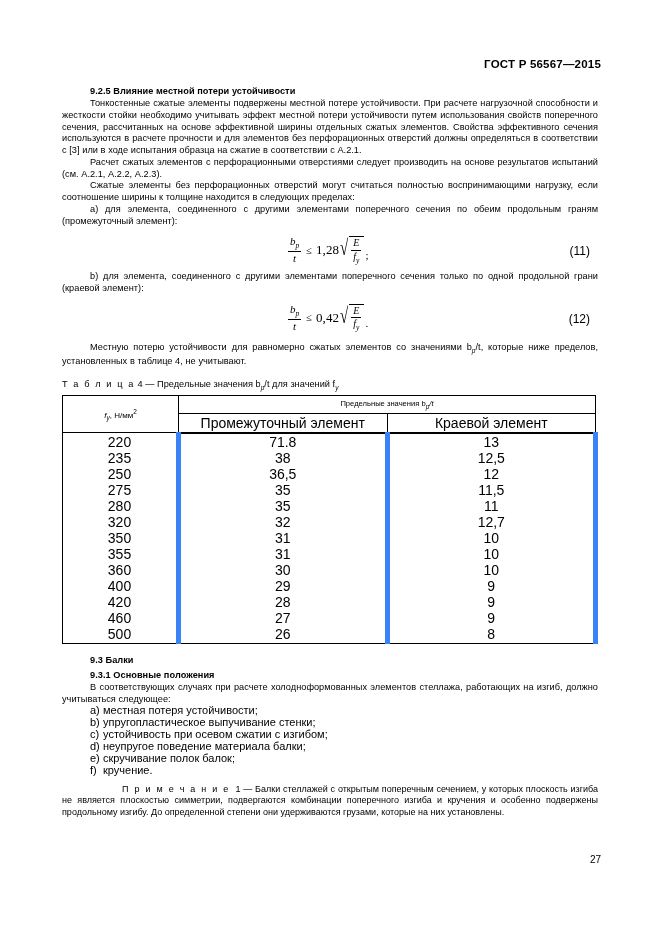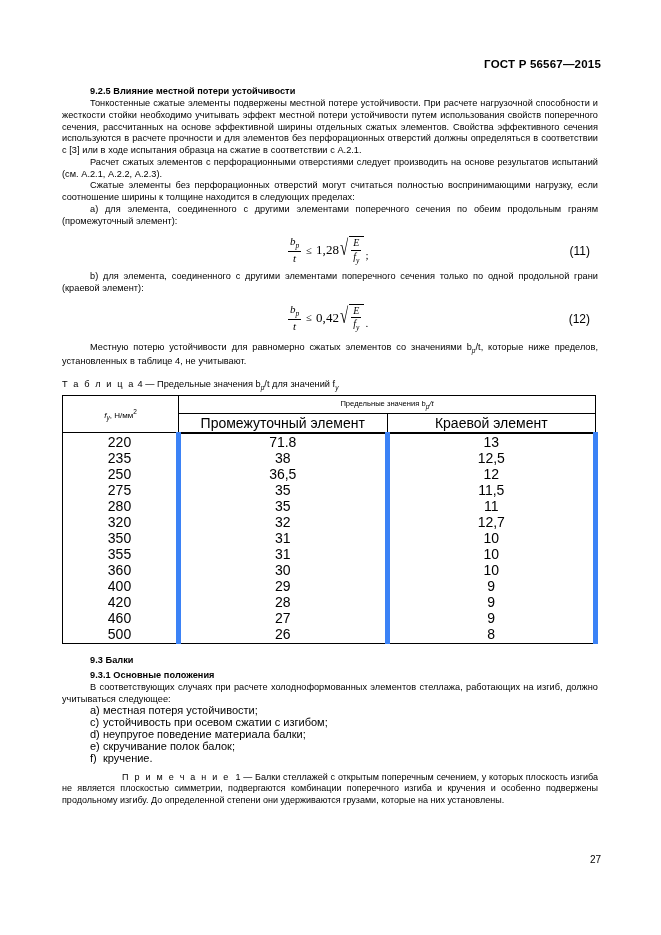--- a/index.html
+++ b/index.html
@@ -376,20 +376,21 @@
     </table>
 
     <div class="gap-l"></div>
 
     <div class="h-sub">9.3 Балки</div>
     <div class="gap-s"></div>
     <div class="h-sub">9.3.1 Основные положения</div>
     <p class="para">В соответствующих случаях при расчете холодноформованных элементов стеллажа, работающих на изгиб, должно учитываться следующее:</p>
     <ul class="alpha" id="beam-list">
         <li><span class="mk">a)</span><span>местная потеря устойчивости;</span></li>
+        <li><span class="mk">b)</span><span>упругопластическое выпучивание стенки;</span></li>
         <li><span class="mk">c)</span><span>устойчивость при осевом сжатии с изгибом;</span></li>
         <li><span class="mk">d)</span><span>неупругое поведение материала балки;</span></li>
         <li><span class="mk">e)</span><span>скручивание полок балок;</span></li>
         <li><span class="mk">f)</span><span>кручение.</span></li>
       </ul>
 
     <div class="gap-m"></div>
 
     <p class="note"><span class="spaced">П р и м е ч а н и е</span>&nbsp;&nbsp;<span>1</span> <span>—</span> <span>Балки стеллажей с открытым поперечным сечением, у которых плоскость изгиба не является плоскостью симметрии, подвергаются комбинации поперечного изгиба и кручения и особенно подвержены продольному изгибу. До определенной степени они удерживаются грузами, которые на них установлены.</span></p>
 

